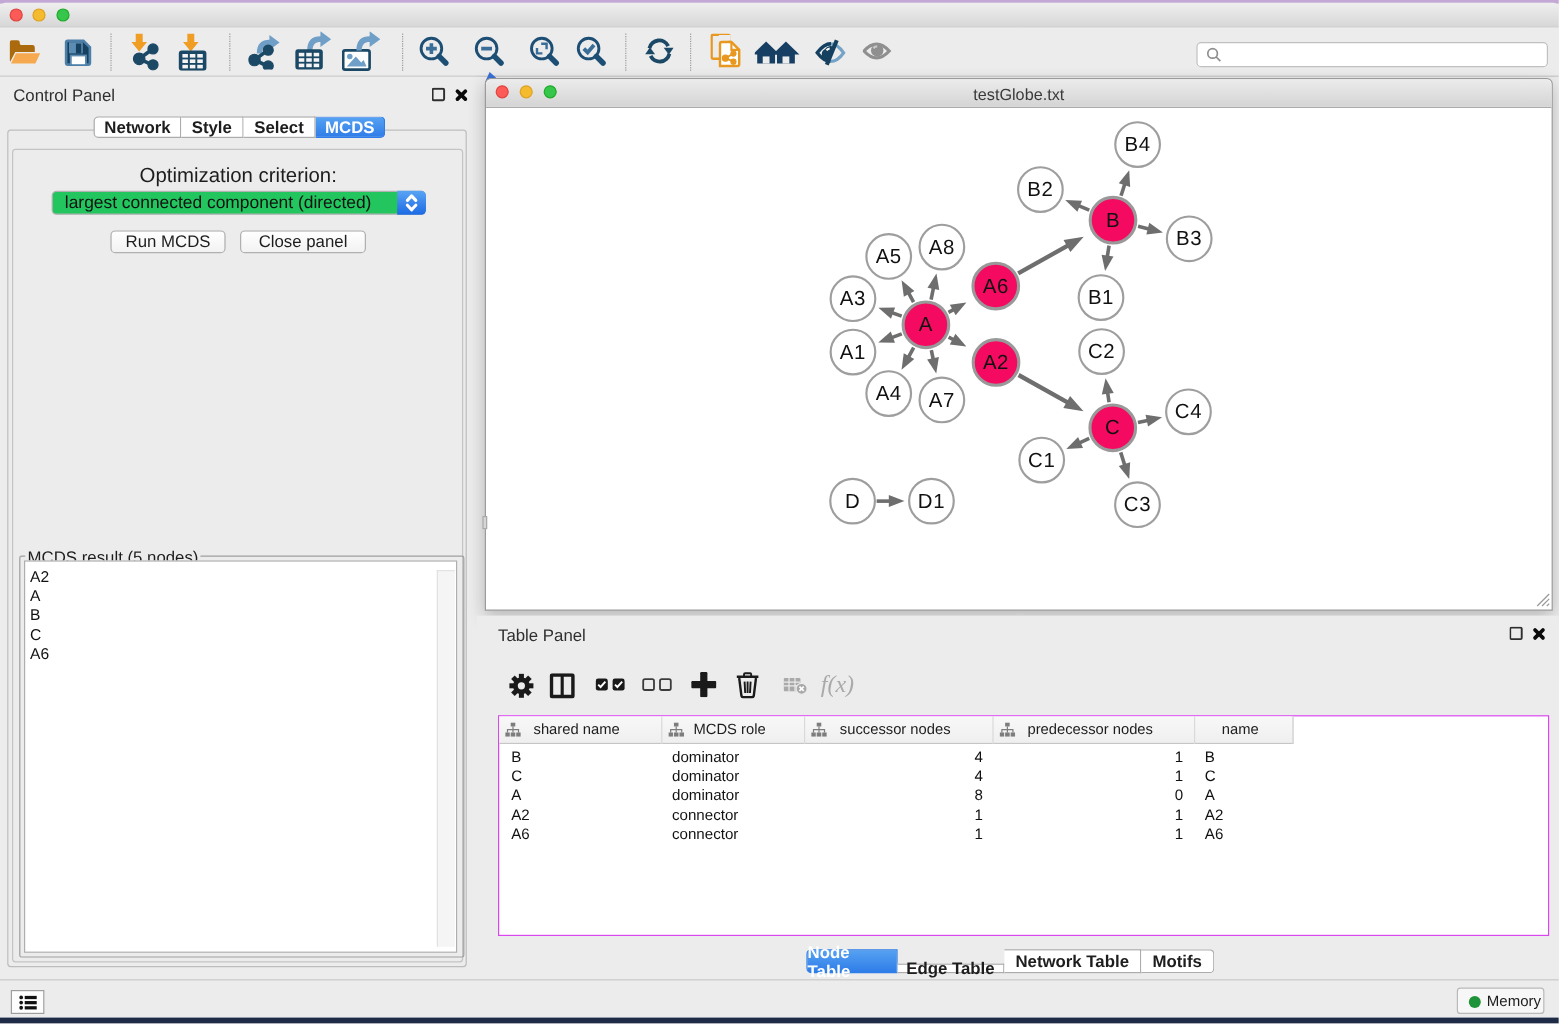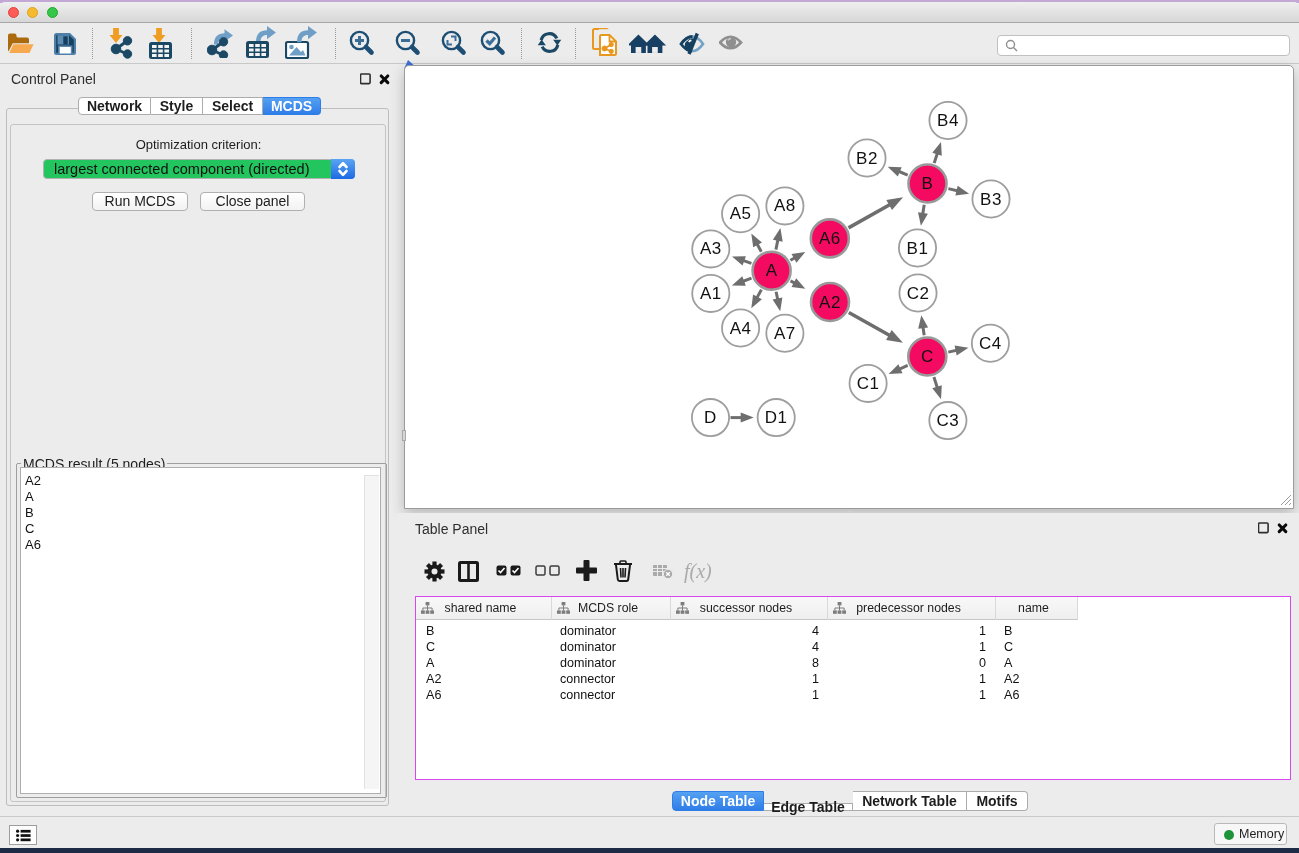--- a/index.html
+++ b/index.html
@@ -26,21 +26,21 @@
 .tabseg { position:absolute; display:flex; font-size:14px; color:#1d1d1d; }
 .tabseg .tab { background:#fff; border:1px solid #acacac; border-left:none;
   display:flex; align-items:center; justify-content:center;font-weight:bold; }
 .tabseg .tab:first-child { border-left:1px solid #acacac; border-radius:4px 0 0 4px; }
 .tabseg .tab:last-child { border-radius:0 4px 4px 0; }
 .tabseg .tab.sel { background:linear-gradient(#55a1f2,#2f7de8); color:#fff; border-color:#2f7de8; }
 #cpPane { left:6px; top:108px; width:383px; height:698px; border:1px solid #bdbdbd;
   border-radius:3px; }
 #cpInner { left:10px; top:124px; width:376px; height:678px; border:1px solid #c4c4c4;
   border-radius:3px; }
-#optLabel { left:0; top:137px; width:397px; text-align:center; font-size:13px; color:#1d1d1d; }
+#optLabel { left:0; top:137px; width:397px; text-align:center; font-size:17px; color:#1d1d1d; }
 #combo { left:43px; top:159px; width:312px; height:20px; background:#22c55e;
   border:1px solid #b2b2b2; border-radius:4px; font-size:13px; color:#111;
   line-height:19px; padding-left:10px; font-size:14.5px; }
 #comboBtn { position:absolute; right:-1px; top:-1px; width:24px; height:20px;
   background:linear-gradient(#5aa4f4,#1c6ae4); border-radius:0 4px 4px 0; }
 .btn { position:absolute; height:19px; background:linear-gradient(#ffffff,#f2f2f2);
   border:1px solid #b0b0b0; border-radius:4px; font-size:14px; color:#1d1d1d;
   text-align:center; line-height:17px; }
 #fieldset { left:16px; top:463px; width:371px; height:335px;
   border:1px solid #9f9f9f; border-radius:2px; }
@@ -304,20 +304,26 @@
         <div class="li">A6</div>
       </div>
     <div id="mcdsScroll"></div>
   </div>
 </div>
 
 <svg class="abs" style="left:404px;top:60px;" width="12" height="9" viewBox="0 0 12 9">
     <path d="M0,9 L4,0 L12,7 Z" fill="#3b6fd4"></path>
   </svg>
 <div class="abs" id="netwin">
+  <div id="netTitle">
+    <div class="tl" style="left:8px;top:5px;background:#fc5b57;border:0.5px solid #e0443e;"></div>
+    <div class="tl" style="left:27.5px;top:5px;background:#f5bb2e;border:0.5px solid #dea123;"></div>
+    <div class="tl" style="left:47.5px;top:5px;background:#36c64c;border:0.5px solid #1eab29;"></div>
+    <div class="t">testGlobe.txt</div>
+  </div>
   <svg class="ic" style="left:0;top:24px;" width="888" height="418" viewBox="0 0 888 418">
 <line x1="356.3" y1="161.8" x2="349.8" y2="149.7" stroke="#6e6e6e" stroke-width="3.0"></line>
 <polygon points="346.3,143.5 357.0,152.5 348.2,157.3" fill="#6e6e6e"></polygon>
 <line x1="370.9" y1="159.6" x2="373.9" y2="144.9" stroke="#6e6e6e" stroke-width="3.0"></line>
 <polygon points="375.4,137.9 377.7,151.7 367.9,149.7" fill="#6e6e6e"></polygon>
 <line x1="346.4" y1="173.4" x2="333.7" y2="168.9" stroke="#6e6e6e" stroke-width="3.0"></line>
 <polygon points="327.0,166.5 340.9,166.2 337.5,175.6" fill="#6e6e6e"></polygon>
 <line x1="346.5" y1="188.2" x2="333.6" y2="193.0" stroke="#6e6e6e" stroke-width="3.0"></line>
 <polygon points="326.9,195.5 337.3,186.3 340.8,195.7" fill="#6e6e6e"></polygon>
 <line x1="356.4" y1="199.6" x2="349.7" y2="211.9" stroke="#6e6e6e" stroke-width="3.0"></line>
@@ -568,21 +574,21 @@
 </div>
 <div class="trow" style="top:90px;">
 <div class="td" style="left:10px;">A6</div>
 <div class="td" style="left:144px;">connector</div>
 <div class="td num" style="left:255px;width:148px;">1</div>
 <div class="td num" style="left:412px;width:158px;">1</div>
 <div class="td" style="left:588px;">A6</div>
 </div>
 </div>
 <div class="tabseg" id="btabs">
-  <div class="tab sel" style="width:92px;">Node Table</div>
+  <div class="tab sel" style="width:76px;">Node Table</div>
   <div class="tab" style="width:89px;margin-top:12px;">Edge Table</div>
   <div class="tab" style="width:114px;">Network Table</div>
   <div class="tab" style="width:61px;">Motifs</div>
 </div>
 
 <div class="abs" id="statusbar">
   <div id="listbtn">
       <svg width="15" height="13" viewBox="0 0 15 13" style="position:absolute;left:6px;top:3px;">
         <g fill="#111">
           <circle cx="1.6" cy="2.2" r="1.6"></circle>

